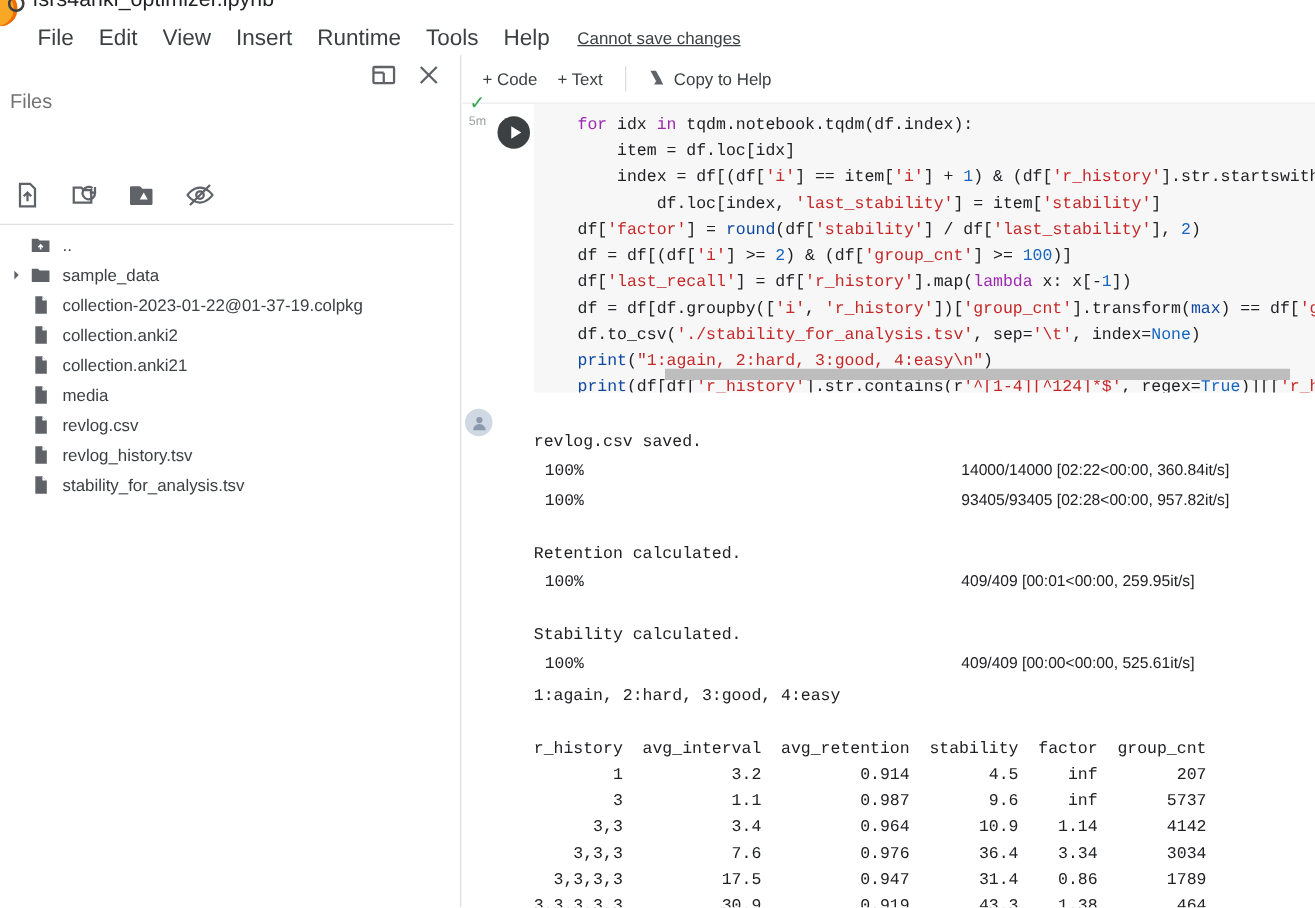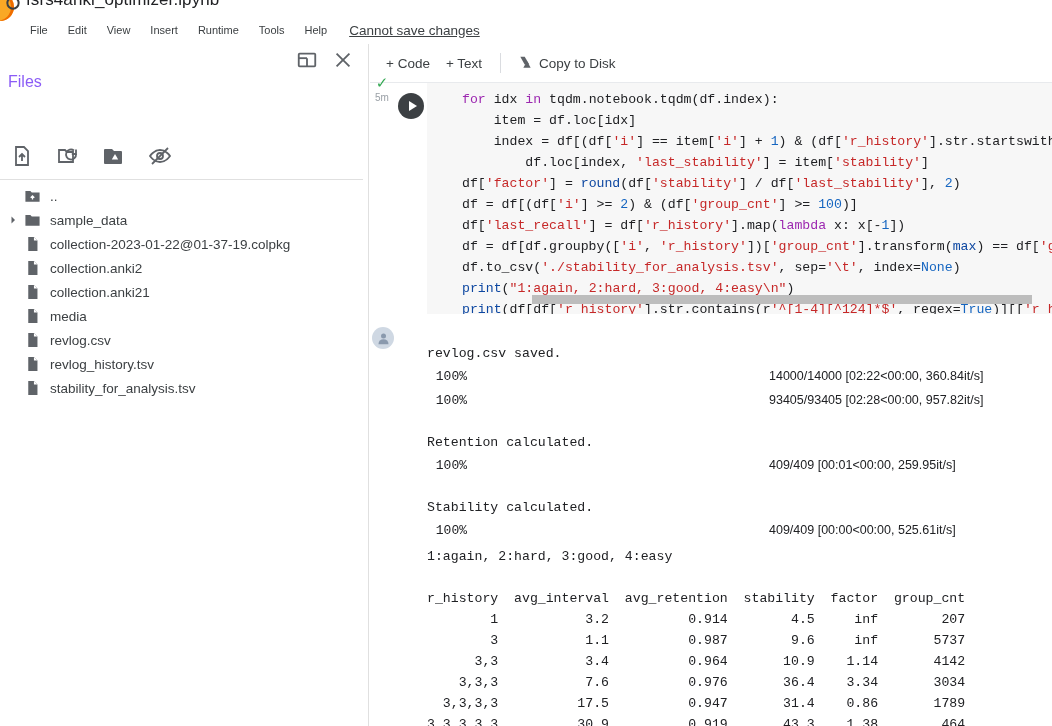--- a/index.html
+++ b/index.html
@@ -31,41 +31,41 @@
   }
   .nb-title-icon {
     position: absolute; left: 5px; top: -5px;
     width: 16px; height: 16px;
   }
   .menubar {
     position: absolute; left: 20px; top: 18px; height: 24px;
     display: flex; align-items: center; gap: 0px;
   }
   .menu-item {
-    font-size: 11px; color: #3c4043;
+    font-size: 18px; color: #3c4043;
     padding: 2px 10px; cursor: pointer; white-space: nowrap;
   }
   .save-status {
     font-size: 13.5px; color: #3c4043; margin-left: 12px;
     text-decoration: underline; cursor: pointer; white-space: nowrap;
   }
 
   
   .sidebar {
     position: absolute; left: 0; top: 44px;
     width: 369px; height: 682px;
     background: #fff;
     border-right: 1px solid #e0e0e0;
   }
   .files-header {
     position: absolute; left: 0; top: 20px; width: 369px; height: 36px;
     display: flex; align-items: center;
   }
   .files-title {
-    font-size: 16px; color: #8b5cf6; margin-left: 8px;
+    font-size: 16px; color: #737373; margin-left: 8px;
   }
   .files-header-actions {
     position: absolute; right: 14px; top: 5px;
     display: flex; align-items: center; gap: 14px;
   }
   .hdr-icon { width: 22px; height: 22px; cursor: pointer; color: #5f6368; }
 
   .files-toolbar {
     position: absolute; left: 0; top: 90px; width: 369px; height: 44px;
     display: flex; align-items: center; padding-left: 10px; gap: 22px;
@@ -377,21 +377,21 @@
     <div class="nb-toolbar">
       <div style="width:8px"></div>
       <div class="tb-btn">+ Code</div>
       <div class="tb-btn">+ Text</div>
       <div class="tb-sep"></div>
       <div class="tb-btn">
         <svg class="drive-icon" viewBox="0 0 24 24">
           <path d="M8.6 2.5l6.8 11.8h-6.9L2 2.5z" fill="#5f6368"></path>
           <path d="M12 9.5l5.5 9.5H6.5z" fill="#5f6368"></path>
         </svg>
-        <span>Copy to Disk</span>
+        <span>Copy to Help</span>
       </div>
 
       <div class="tb-right">
         <span class="kebab-dots">•••</span>
         <div class="ramdisk">
           <div class="ramdisk-row">
             <span class="ramdisk-label">RAM</span>
             <span class="ramdisk-bar"></span>
           </div>
           <div class="ramdisk-row">

